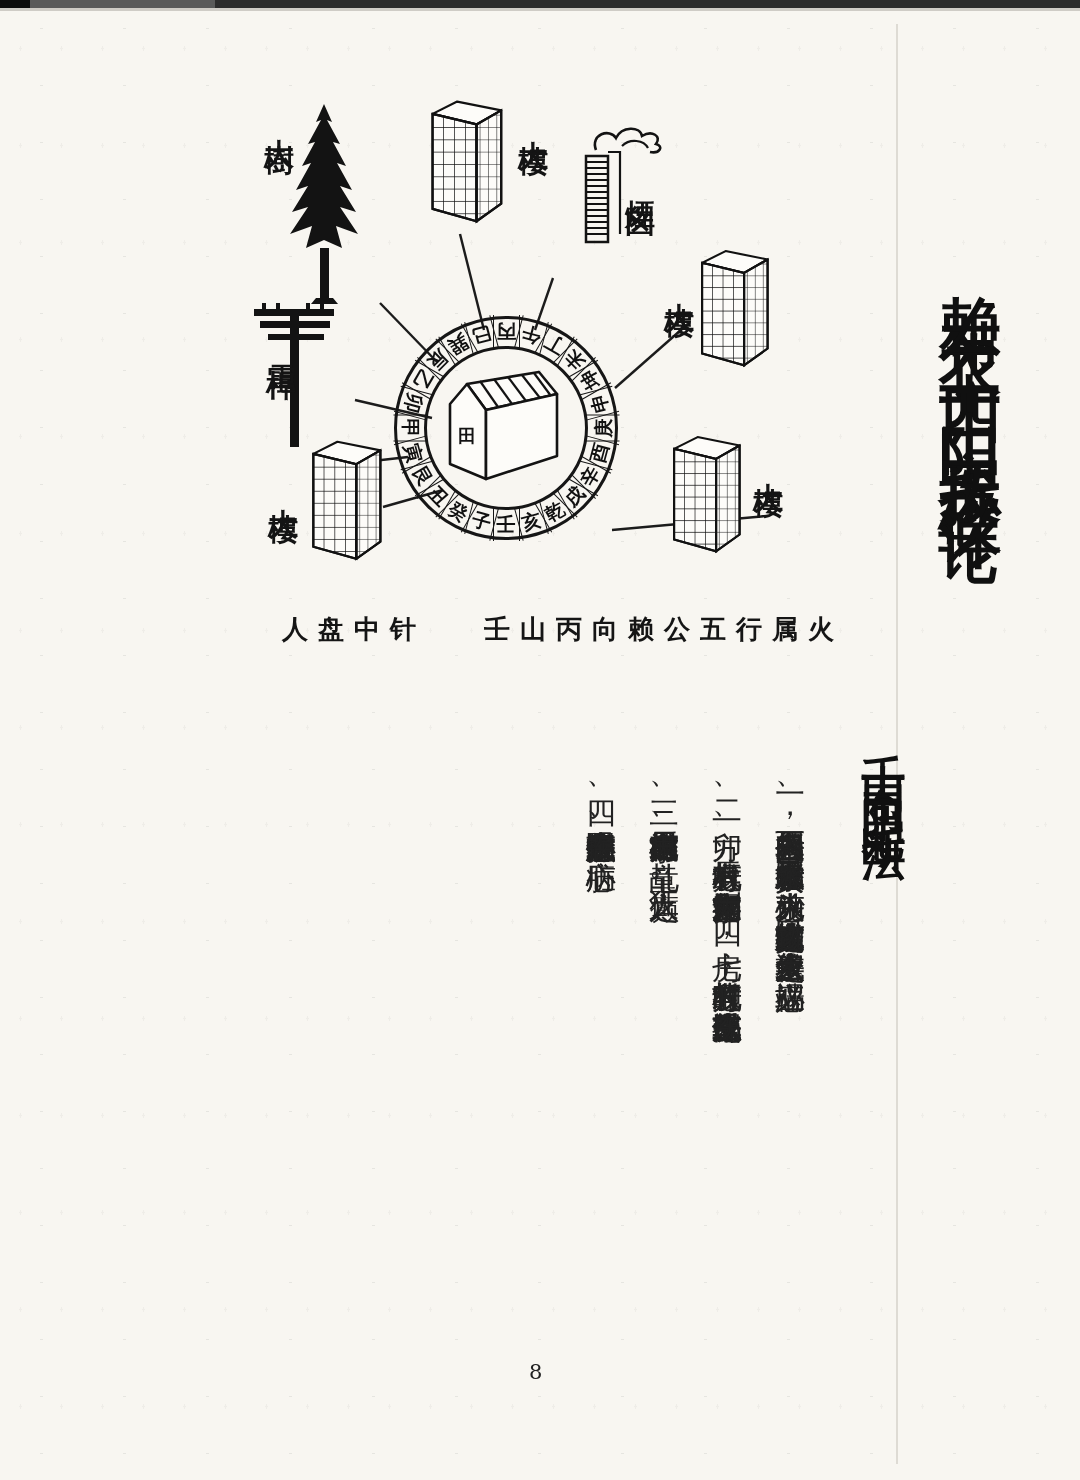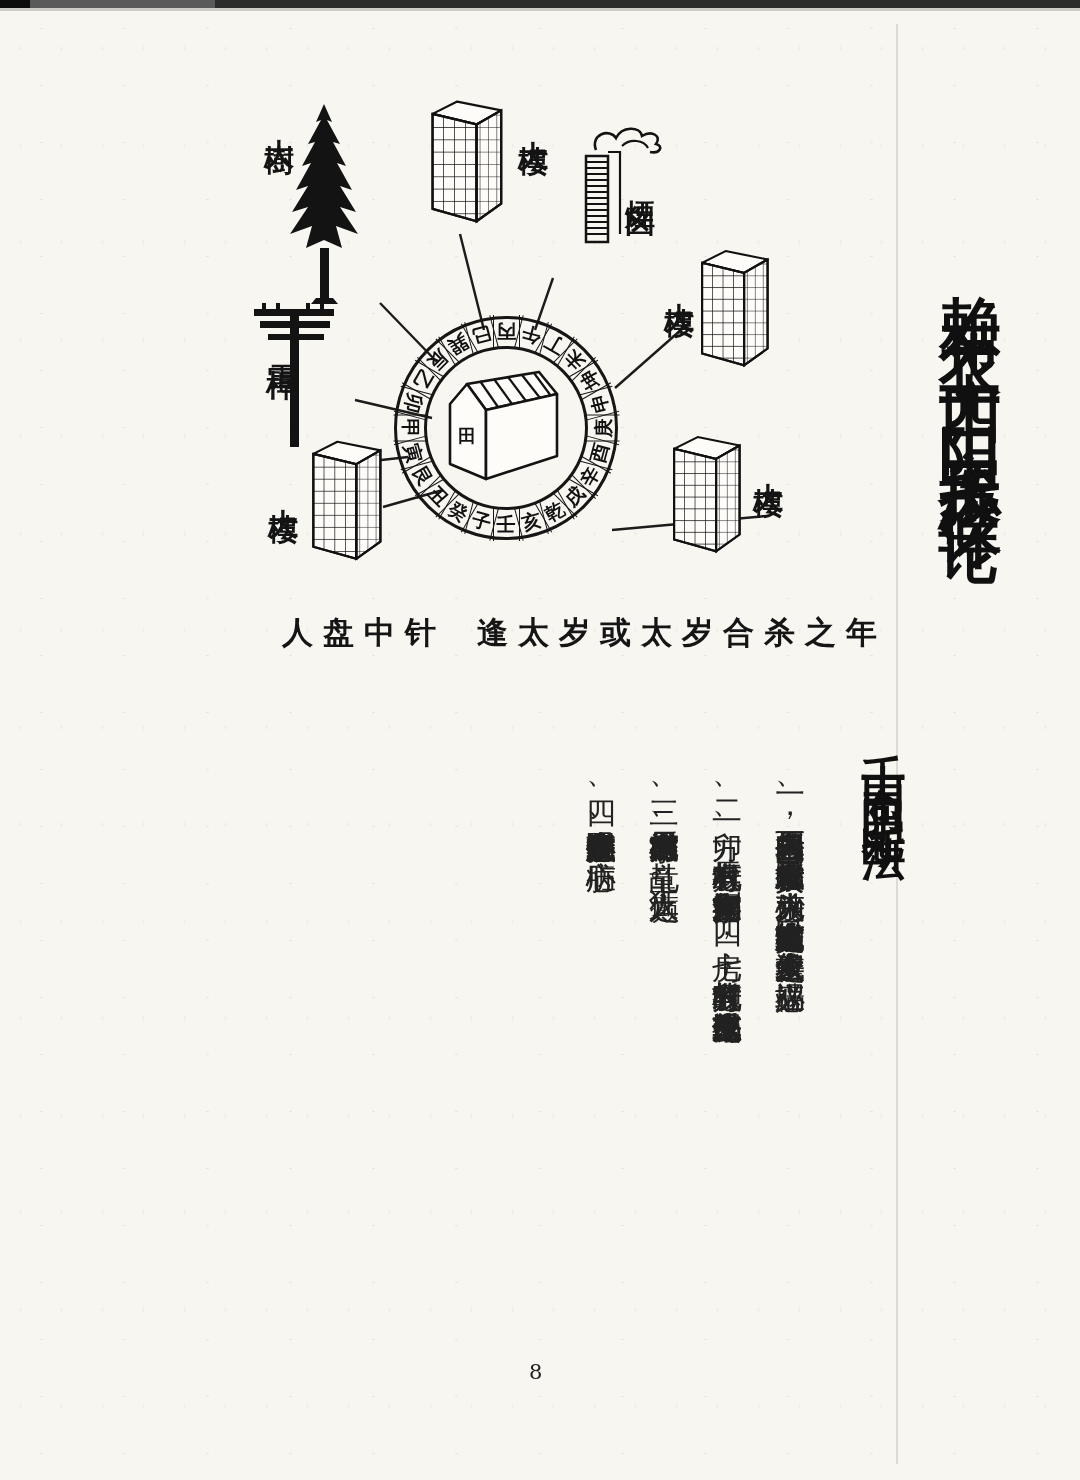--- a/index.html
+++ b/index.html
@@ -18,21 +18,21 @@
   
   .dlabel{writing-mode:vertical-rl;font-size:30px;font-weight:bold;letter-spacing:6px;color:#141414;}
   
   .compass{left:394px;top:316px;width:224px;height:224px;}
   .cring{position:absolute;left:0;top:0;width:224px;height:224px;border:3px solid #161616;border-radius:50%;box-sizing:border-box;}
   .cinner{position:absolute;left:30px;top:30px;width:164px;height:164px;border:3px solid #161616;border-radius:50%;box-sizing:border-box;background:transparent;}
   .ccell{position:absolute;left:50%;top:50%;width:27px;height:34px;margin:-17px 0 0 -13.5px;
     border-left:1.5px solid #161616;border-right:1.5px solid #161616;box-sizing:border-box;
     font-size:19px;line-height:34px;text-align:center;font-weight:bold;color:#111;}
   
-  .caption{left:282px;top:612px;display:flex;gap:31px;font-size:31px;font-weight:bold;letter-spacing:10px;color:#151515;}
+  .caption{left:282px;top:612px;display:flex;gap:58px;font-size:26px;font-weight:bold;letter-spacing:10px;color:#151515;}
   
   .title{left:928px;top:246px;height:1010px;font-size:62px;font-weight:bold;letter-spacing:19px;color:#101010;}
   .heading{left:855px;top:718px;height:460px;font-size:44px;font-weight:bold;letter-spacing:12px;color:#101010;}
   
   .bodytext{left:128px;top:700px;width:694px;height:680px;writing-mode:vertical-rl;
     font-size:30px;line-height:63px;color:#222;font-weight:500;}
   .bodytext p{margin:0;text-indent:78px;}
   .pagenum{left:529px;top:1360px;font-size:21px;color:#222;}
   svg{display:block;}
 </style>
@@ -187,21 +187,21 @@
       <line x1="54" y1="17" x2="72" y2="42"></line>
       <line x1="68" y1="15" x2="86" y2="39"></line>
       <line x1="82" y1="13" x2="100" y2="36"></line>
       <line x1="94" y1="11" x2="111" y2="34"></line>
     </g>
     <text x="18" y="80" font-size="18" font-weight="bold" fill="#131313">田</text>
   </svg>
 
   <div class="abs caption">
     <span>人盘中针</span>
-    <span>逢太岁或太岁合杀之年</span>
+    <span>壬山丙向赖公五行属火</span>
   </div>
 
   <div class="abs vtext title">赖布衣二十四山阳宅拨砂详论</div>
   <div class="abs vtext heading">壬山丙向阳宅断法</div>
 
   <div class="abs bodytext">
     <p>一、壬山丙向赖公五行属火，最忌寅申巳亥（赖公五行属水），水克火为杀砂。故寅申巳亥有大楼或高大之建筑物，逢太岁或太岁合杀之年，必应祸端。</p>
     <p>二、卯方、辰方有电线杆、庙宇则亥卯未年应祸卯方为一、四、七房，故卯方有电线杆时，应以上房位之车祸或头部受伤。</p>
     <p>三、辰方有古松大树或庙宇易出酒鬼、乩童、狂癫之人。</p>
     <p>四、午方有烟囱注意小孩或老人罹患眼疾、心脏病。</p>

